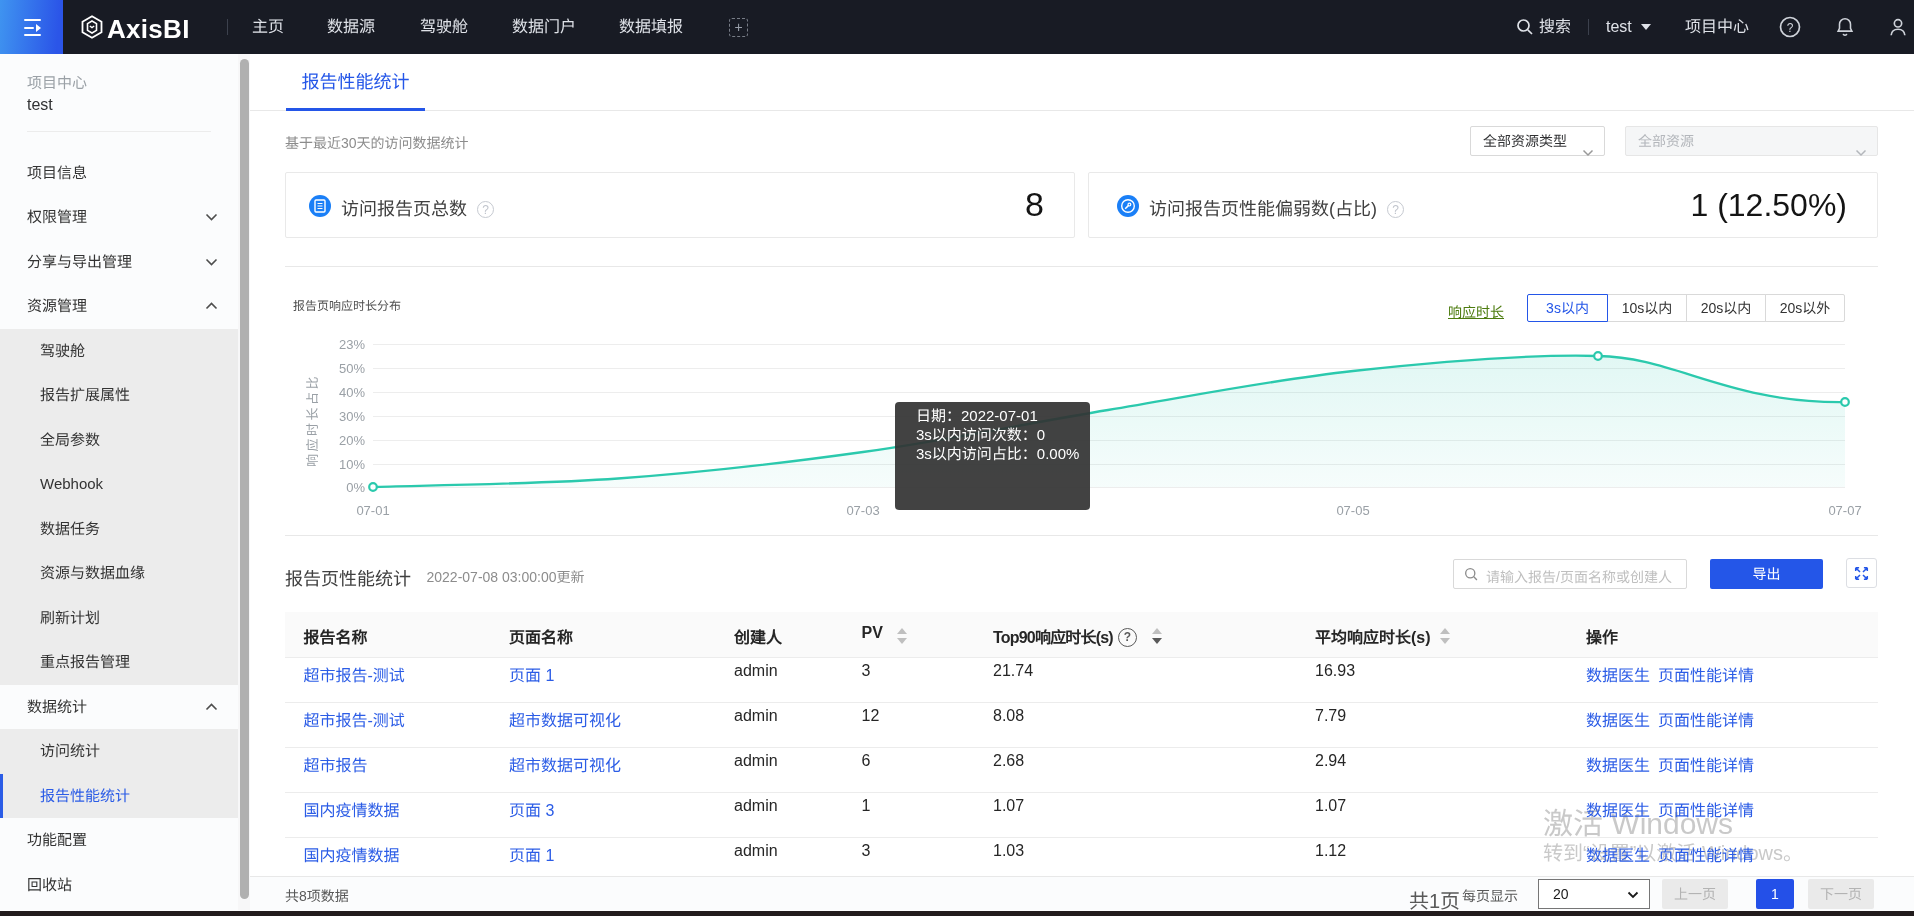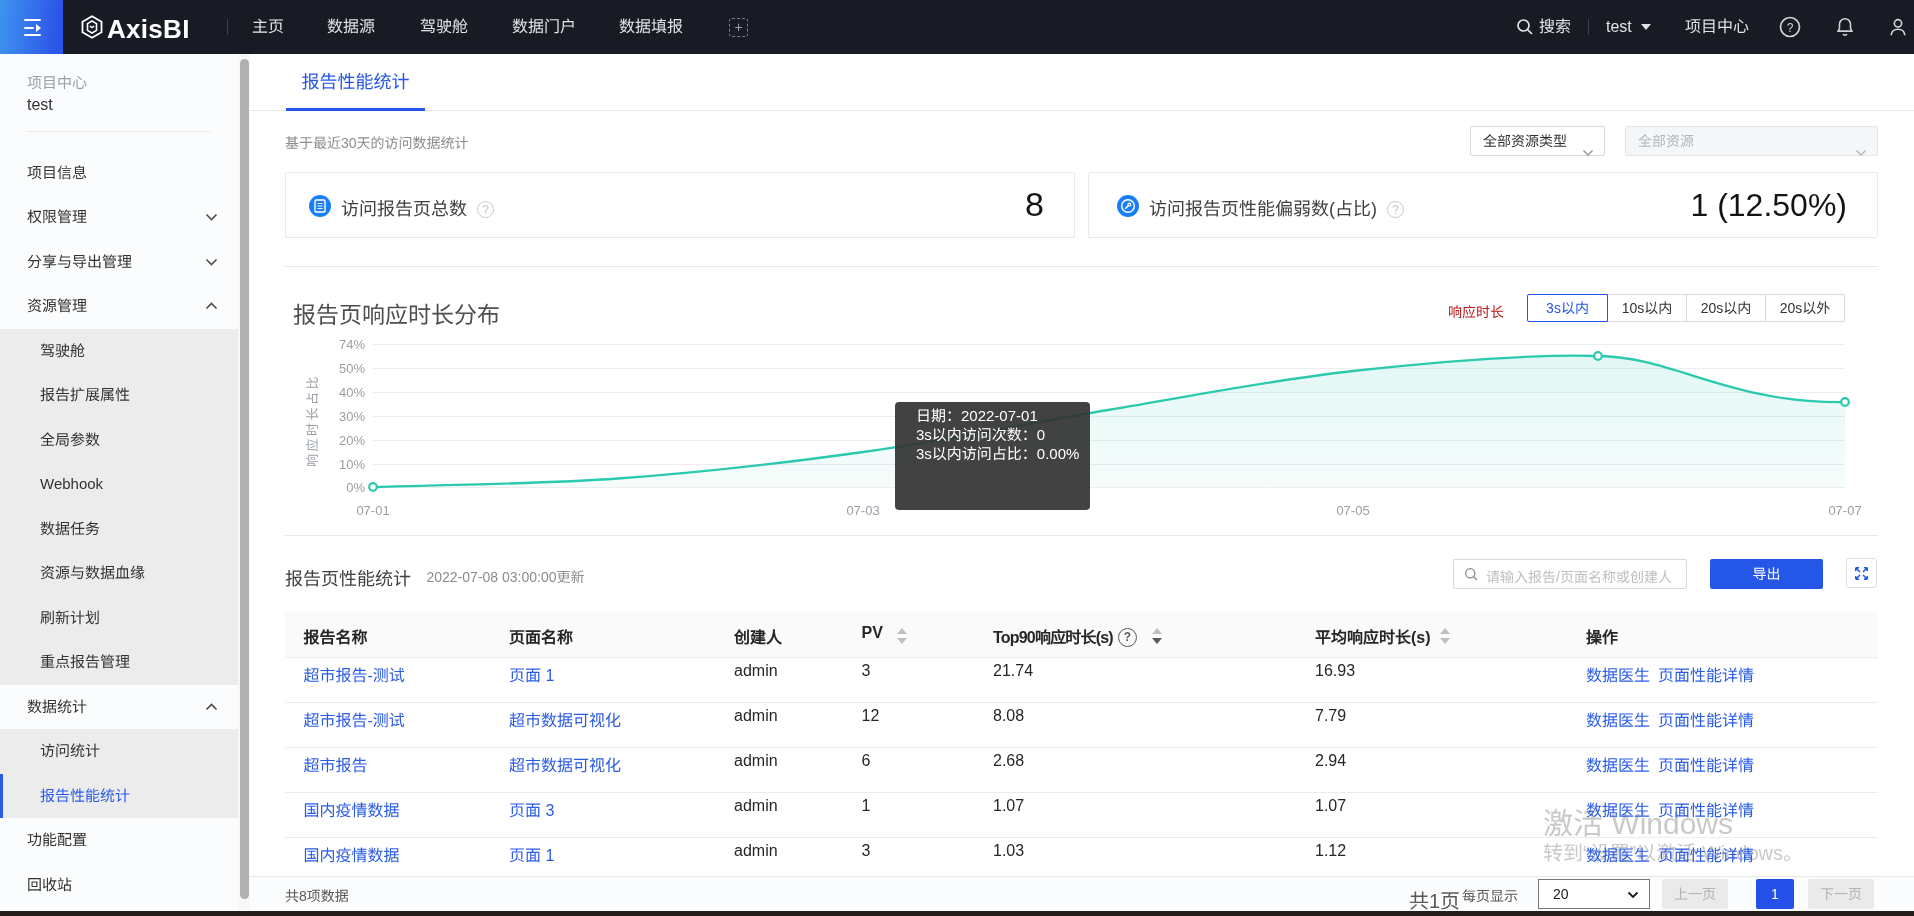--- a/index.html
+++ b/index.html
@@ -178,29 +178,29 @@
             <path d="M5.2 10.8 L8.6 7.4" stroke-width="1.5"></path>
             <circle cx="9.4" cy="6.6" r="1.4" stroke-width="1.2"></circle>
           </svg>
         </div>
     <div class="ct" style="left:60px;">访问报告页性能偏弱数(占比)&nbsp;&nbsp;<span class="qic">?</span></div>
     <div class="cv" style="font-size:32px;top:14px;">1 (12.50%)</div>
   </div>
 
   <div class="hline" style="top:212px;left:35px;width:1593px;"></div>
 
-  <div class="abs" style="left:43px;top:241.5px;font-size:23px;color:#4f4f4f;">报告页响应时长分布</div>
-  <div class="abs" style="left:1198px;top:247px;font-size:14px;color:#b91c1c;">响应时长</div>
+  <div class="abs" style="left:43px;top:241.5px;font-size:12px;color:#4f4f4f;">报告页响应时长分布</div>
+  <div class="abs" style="left:1198px;top:247px;font-size:14px;color:#4d7c0f;text-decoration:underline;">响应时长</div>
   <div class="btn-g" style="left:1277px;width:81px;border-color:#2456e8;color:#2456e8;z-index:2;border-radius:2px 0 0 2px;">3s以内</div>
   <div class="btn-g" style="left:1357px;width:80px;">10s以内</div>
   <div class="btn-g" style="left:1436px;width:80px;">20s以内</div>
   <div class="btn-g" style="left:1515px;width:80px;border-radius:0 2px 2px 0;">20s以外</div>
 
   <div class="abs" style="left:14px;top:361px;width:90px;height:14px;font-size:13px;color:#9aa0a6;transform:rotate(-90deg);transform-origin:center;text-align:center;letter-spacing:2.5px;white-space:nowrap;">响应时长占比</div>
-  <div class="ylab" style="left:55px;top:283px">74%</div>
+  <div class="ylab" style="left:55px;top:283px">23%</div>
   <div class="ylab" style="left:55px;top:307px">50%</div>
   <div class="ylab" style="left:55px;top:331px">40%</div>
   <div class="ylab" style="left:55px;top:355px">30%</div>
   <div class="ylab" style="left:55px;top:379px">20%</div>
   <div class="ylab" style="left:55px;top:402.5px">10%</div>
   <div class="ylab" style="left:55px;top:426px">0%</div>
   <div class="gline" style="top:290px"></div>
   <div class="gline" style="top:314px"></div>
   <div class="gline" style="top:338px"></div>
   <div class="gline" style="top:362px"></div>

